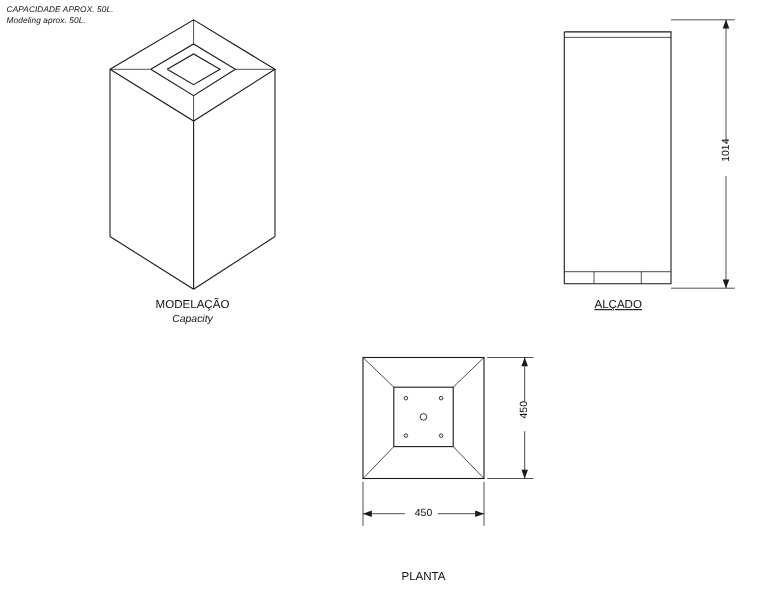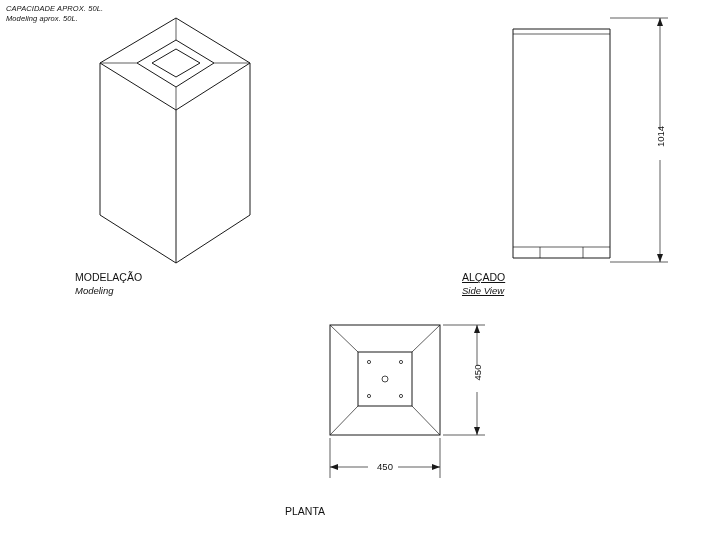--- a/index.html
+++ b/index.html
@@ -21,21 +21,21 @@
     left: 6px;
     top: 4px;
     font-size: 7.5px;
     font-style: italic;
     line-height: 10px;
     letter-spacing: 0.1px;
     color: #111;
   }
   .caption {
     position: absolute;
-    text-align: left;
+    text-align: center;
     font-size: 10.5px;
     line-height: 13px;
     color: #111;
     white-space: nowrap;
   }
   .caption .pt { font-style: normal; }
   .caption .en { font-style: italic; font-size: 9.5px; }
 
   .dimtext {
     position: absolute;
@@ -127,25 +127,24 @@
     <polygon class="dot" points="330,467 338,464 338,470"></polygon>
     <polygon class="dot" points="440,467 432,464 432,470"></polygon>
   </svg>
 
   <div class="dimtext vert" style="left:640px; top:131px; width:40px; text-align:center;">1014</div>
   <div class="dimtext vert" style="left:457px; top:367px; width:40px; text-align:center;">450</div>
   <div class="dimtext" style="left:365px; top:461px; width:40px; text-align:center;">450</div>
 
   <div class="caption" style="left:75px; top:271px; width:200px;">
     <div class="pt">MODELAÇÃO</div>
-    <div class="en">Modeling</div>
+    <div class="en">Capacity</div>
   </div>
 
   <div class="caption" style="left:462px; top:271px; width:200px;text-decoration:underline;">
     <div class="pt">ALÇADO</div>
-    <div class="en">Side View</div>
   </div>
 
-  <div class="caption" style="left:285px; top:505px; width:200px;">
+  <div class="caption" style="left:285px; top:518px; width:200px;">
     <div class="pt">PLANTA</div>
   </div>
 
 </div>
 
 </body></html>

